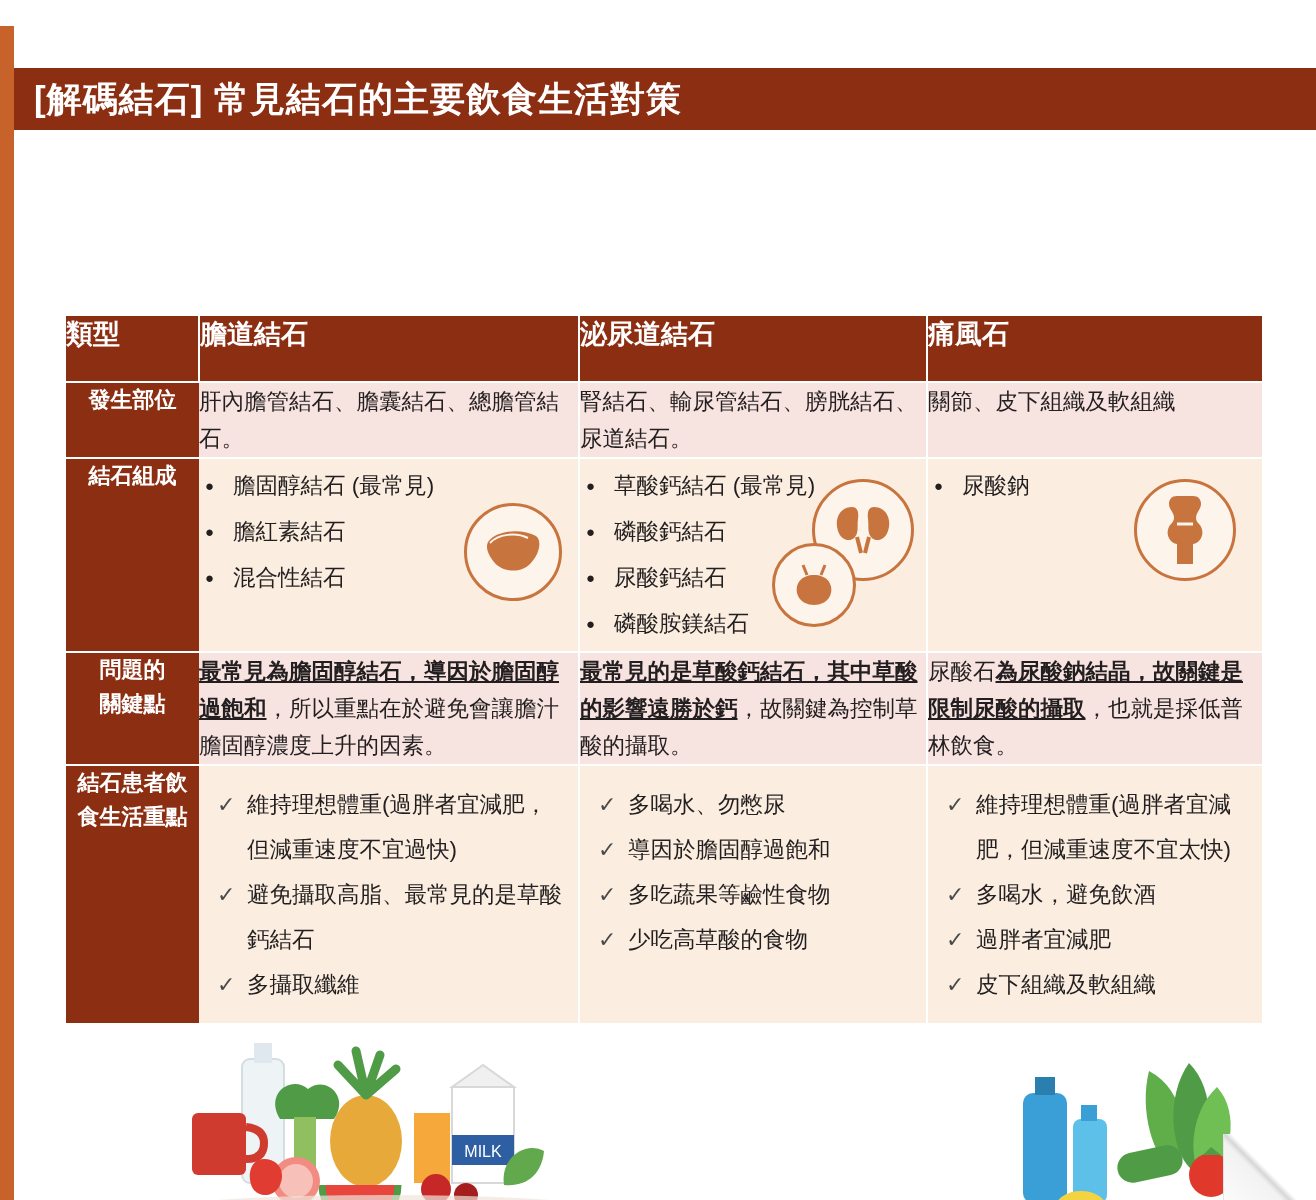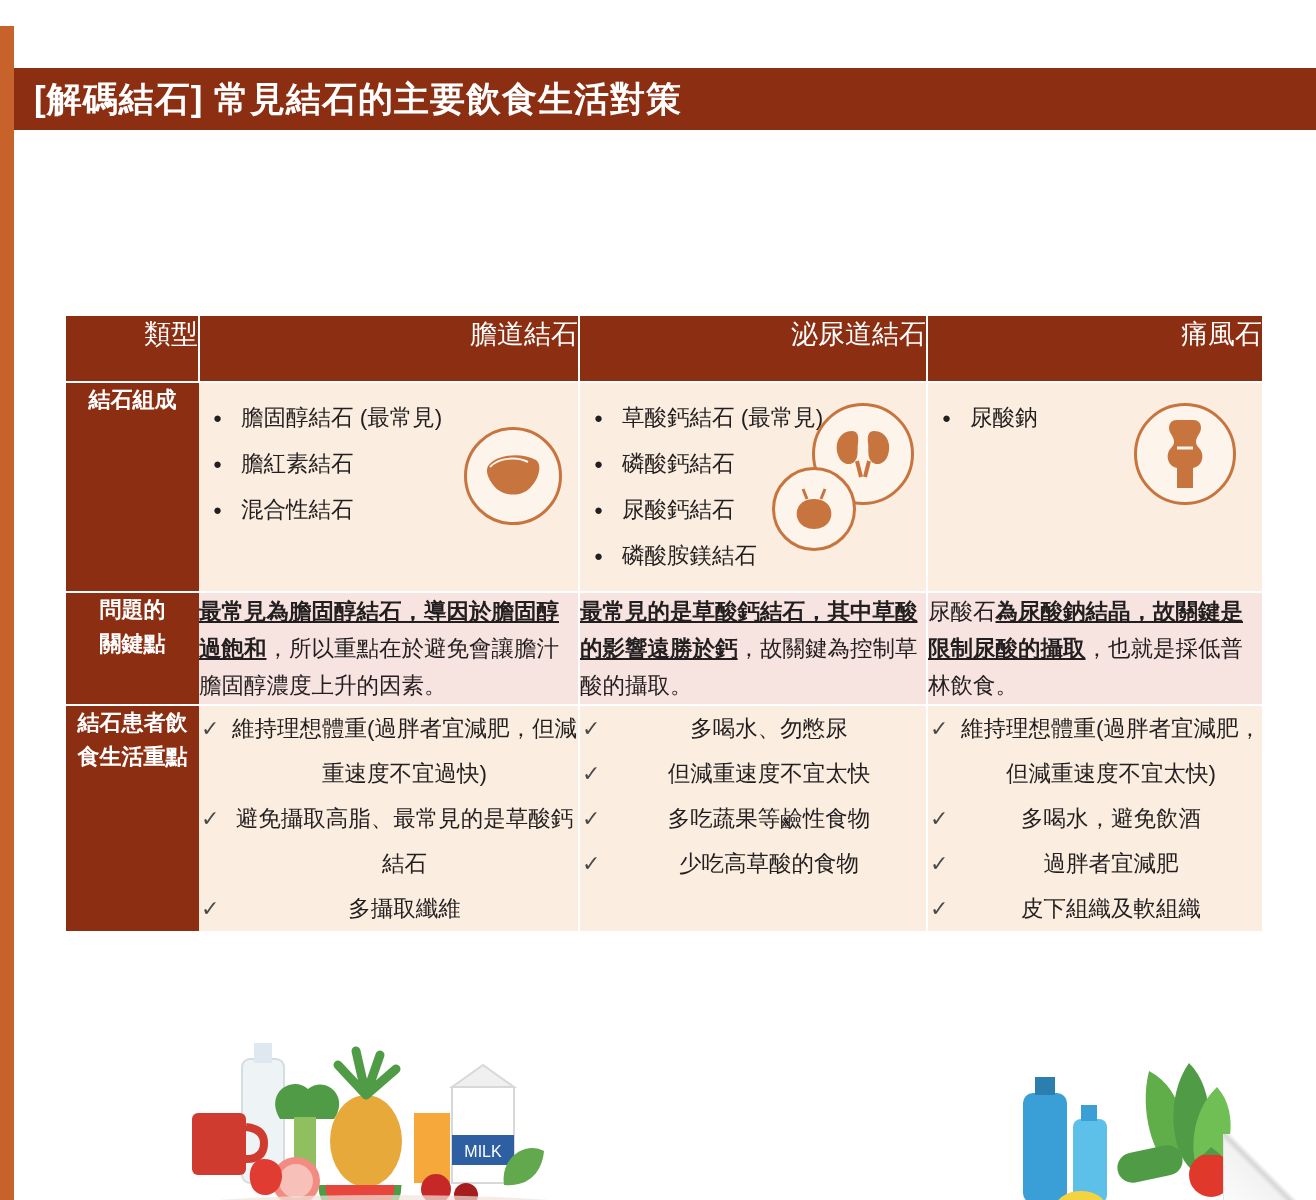--- a/index.html
+++ b/index.html
@@ -71,24 +71,24 @@
   col.c0 { width: 133px; }
   col.c1 { width: 380px; }
   col.c2 { width: 348px; }
   col.c3 { width: 335px; }
 
   
   .hdr {
     background: #8c2e12;
     color: #ffffff;
     height: 65px;
-    text-align: right;
+    text-align: left;
     vertical-align: middle;
     font-size: 27px;
-    font-weight: normal;
+    font-weight: bold;
     border-right: 2px solid #ffffff;
   }
   .hdr:last-child { border-right: none; }
 
   
   .rowlab {
     background: #8c2e12;
     color: #ffffff;
     text-align: center;
     vertical-align: middle;
@@ -109,42 +109,41 @@
     position: relative;
   }
   .cell:last-child { border-right: none; }
 
   .bg-a { background: #f7e3df; }   
   .bg-b { background: #fbeee0; }   
   .bg-c { background: #f7e3df; }
 
   ul.bl {
     margin: 0;
-    padding: 12px;
+    padding: 4px;
     list-style: none;
   }
   ul.bl li {
     position: relative;
     padding-left: 30px;
     line-height: 46px;
   }
   ul.bl li::before {
     content: "●";
     position: absolute;
     left: 2px;
     top: 0;
     font-size: 15px;
     line-height: 46px;
     color: #231f20;
   }
   ul.ck {
     margin: 0;
-    padding: 0;
+    padding: 16px;
     list-style: none;
-    text-align: center;
   }
   ul.ck li {
     position: relative;
     padding-left: 32px;
     line-height: 45px;
   }
   ul.ck li::before {
     content: "✓";
     position: absolute;
     left: 2px;
@@ -229,20 +228,26 @@
     <thead>
       <tr>
         <th class="hdr">類型</th>
         <th class="hdr">膽道結石</th>
         <th class="hdr">泌尿道結石</th>
         <th class="hdr">痛風石</th>
       </tr>
     </thead>
     <tbody>
 
+      <tr>
+        <td class="rowlab">發生部位</td>
+        <td class="cell bg-a">肝內膽管結石、膽囊結石、總膽管結石。</td>
+        <td class="cell bg-a">腎結石、輸尿管結石、膀胱結石、尿道結石。</td>
+        <td class="cell bg-a">關節、皮下組織及軟組織</td>
+      </tr>
 
       <tr>
         <td class="rowlab">結石組成</td>
         <td class="cell bg-b">
           <ul class="bl">
             <li>膽固醇結石 (最常見)</li>
             <li>膽紅素結石</li>
             <li>混合性結石</li>
           </ul>
           <div class="circ liver-circ">
@@ -310,21 +315,21 @@
         <td class="cell bg-b">
           <ul class="ck">
             <li>維持理想體重(過胖者宜減肥，但減重速度不宜過快)</li>
             <li>避免攝取高脂、最常見的是草酸鈣結石</li>
             <li>多攝取纖維</li>
           </ul>
         </td>
         <td class="cell bg-b">
           <ul class="ck">
             <li>多喝水、勿憋尿</li>
-            <li>但減重速度不宜太快</li>
+            <li>導因於膽固醇過飽和</li>
             <li>多吃蔬果等鹼性食物</li>
             <li>少吃高草酸的食物</li>
           </ul>
         </td>
         <td class="cell bg-b">
           <ul class="ck">
             <li>維持理想體重(過胖者宜減肥，但減重速度不宜太快)</li>
             <li>多喝水，避免飲酒</li>
             <li>過胖者宜減肥</li>
             <li>皮下組織及軟組織</li>

